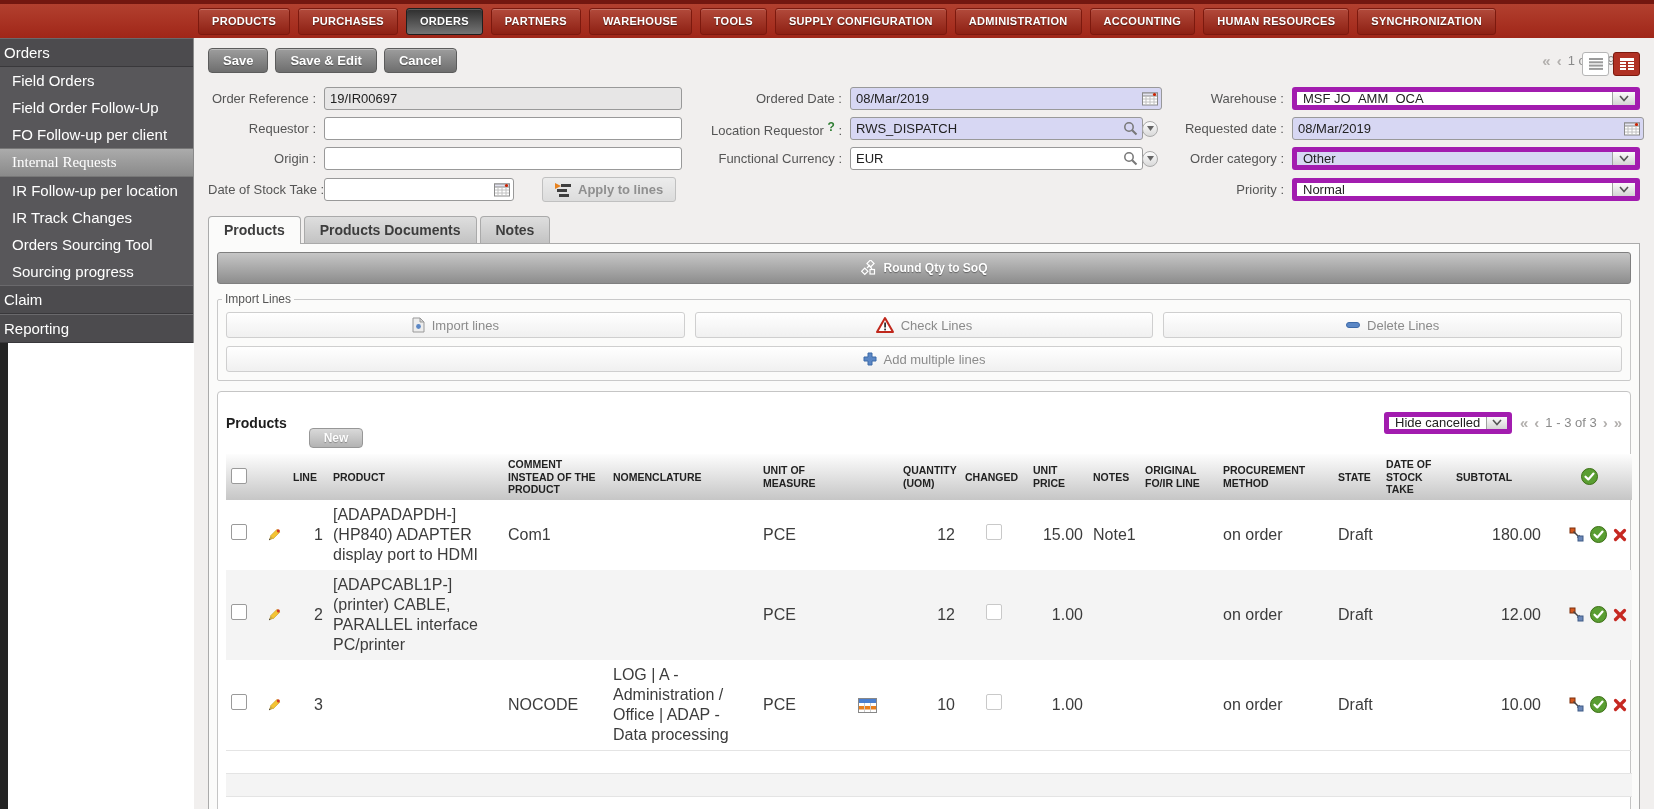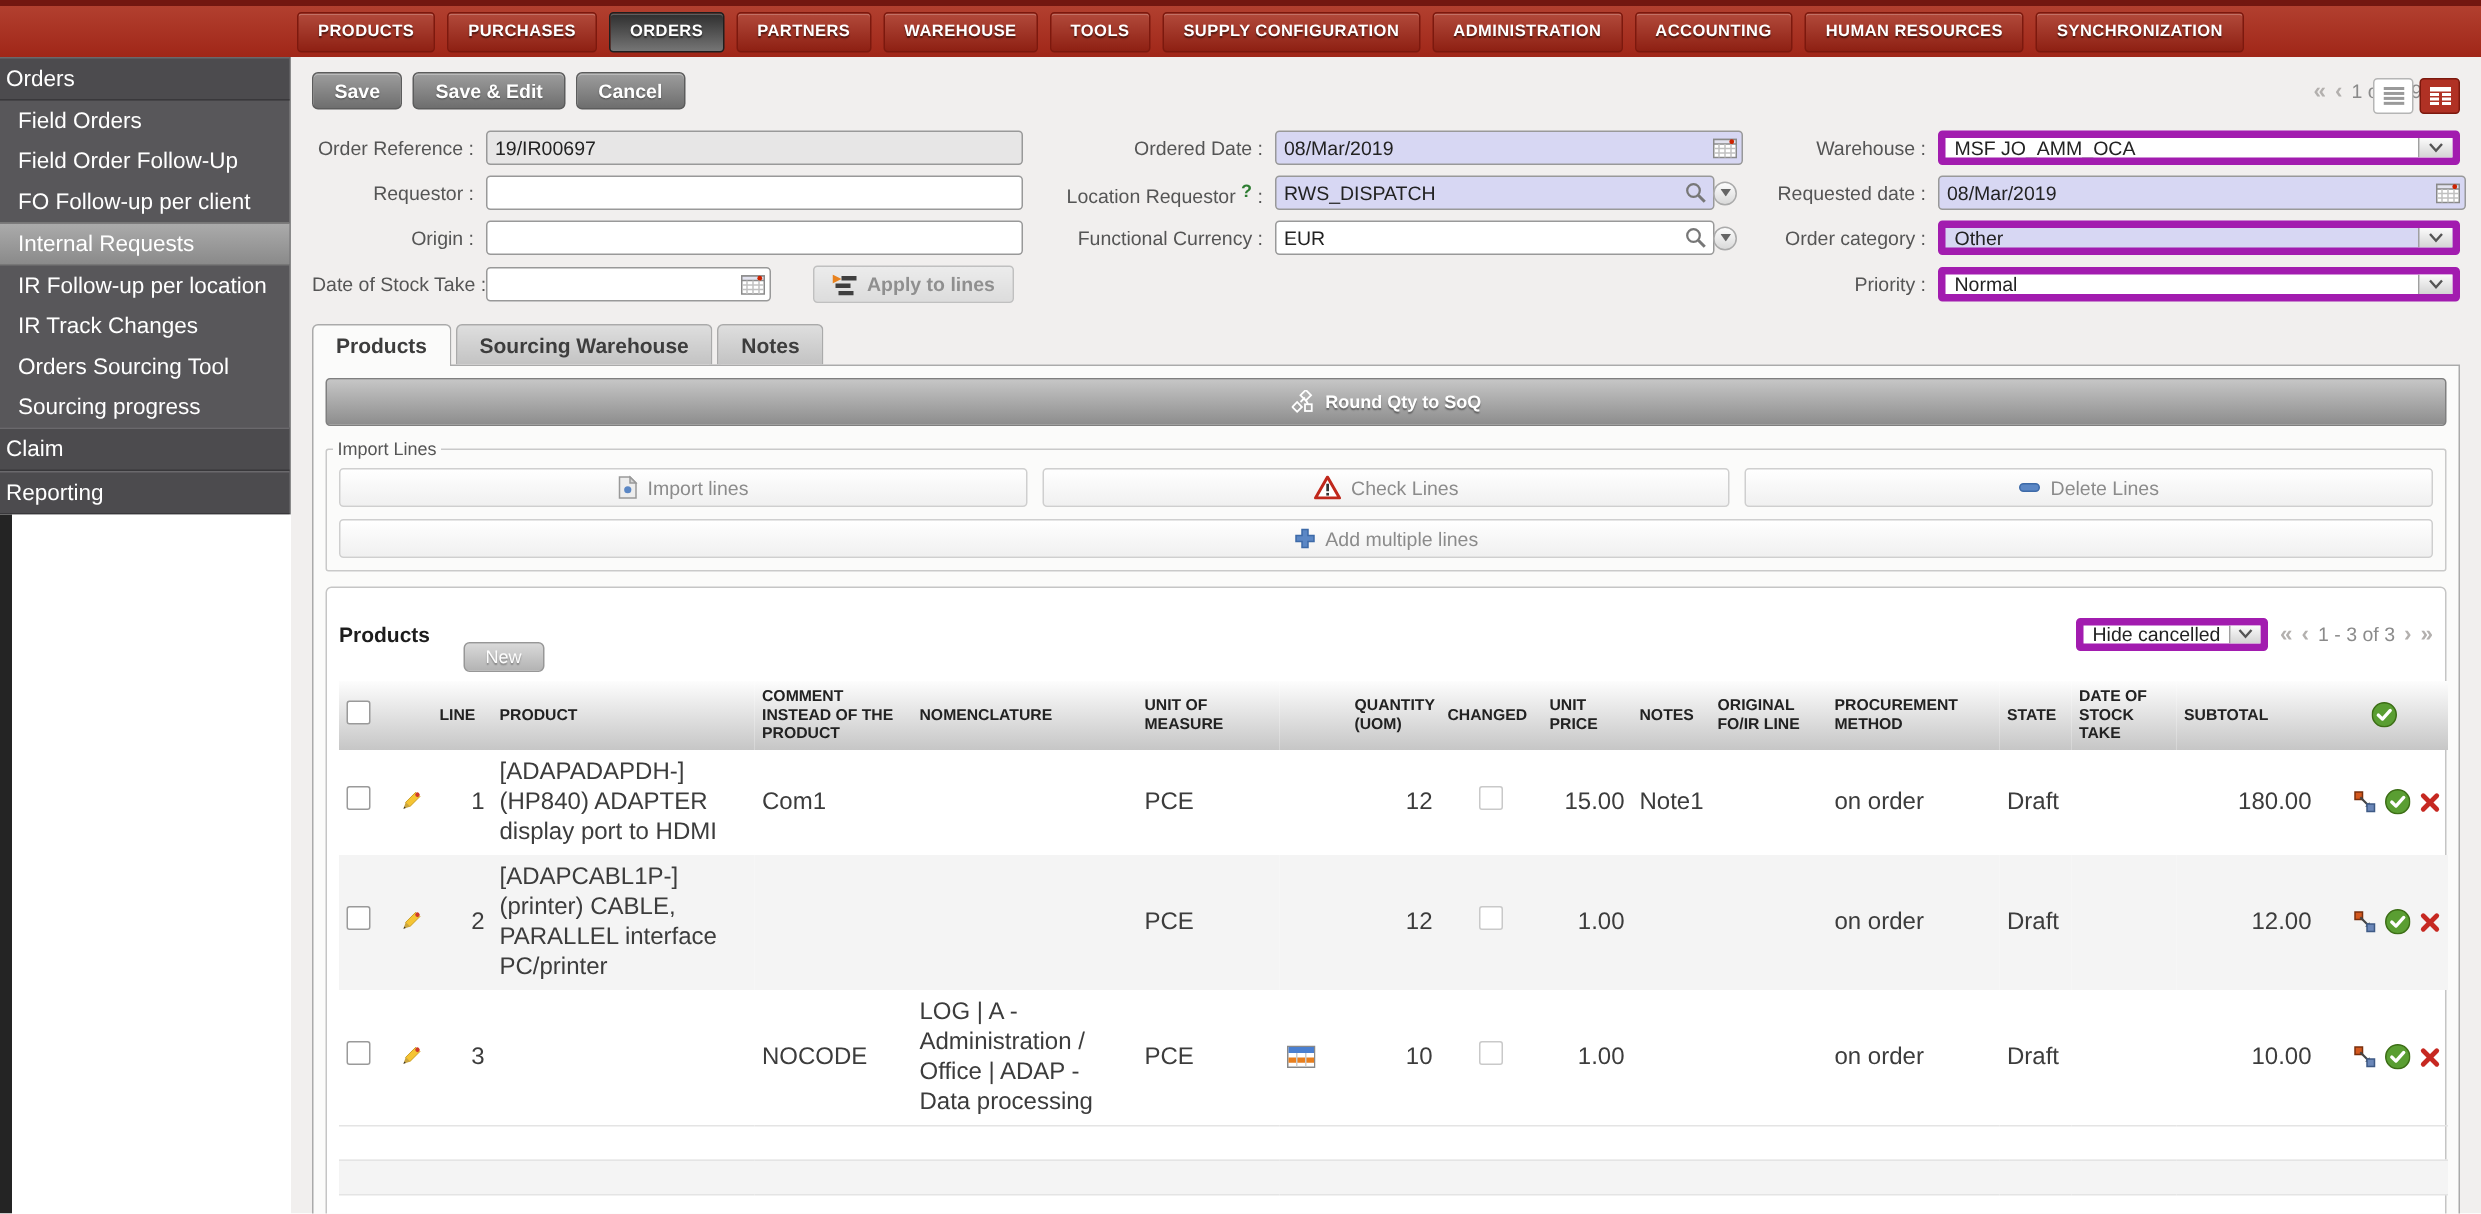--- a/index.html
+++ b/index.html
@@ -18,21 +18,21 @@
             box-shadow:inset 0 1px 0 rgba(255,255,255,.22); cursor:pointer; white-space:nowrap; }
   .navbtn.active { background:linear-gradient(#2e2e2e,#757575); border-color:#1f1f1f; }
 
   .body-row { flex:1; display:flex; min-height:0; }
 
   
   .sidebar { width:194px; flex:0 0 194px; display:flex; flex-direction:column; }
   .side-list { background:#58575a; border-right:1px solid #8a8a8a; }
   .side-item { color:#fff; font-size:15px; padding:5px 6px 5px 12px; cursor:pointer; white-space:nowrap; }
   .side-item.header { padding-left:4px; background:#4c4b4e; border-bottom:1px solid #39383b; border-top:1px solid #6a696c; }
-  .side-item.selected { background:linear-gradient(#ababab,#8a8a8a); border-top:1px solid #777; border-bottom:1px solid #777; }
+  .side-item.selected { background:linear-gradient(#ababab,#8a8a8a); border-top:1px solid #777; border-bottom:1px solid #777;font-family:Liberation Serif, serif; }
   .side-below { flex:1; background:#fff; border-left:8px solid #242424; }
 
   
   .main { flex:1; background:#f1efee; padding:0 14px; position:relative; display:flex; flex-direction:column; min-width:0; }
 
   .view-switch { position:absolute; top:14px; right:14px; display:flex; gap:4px; }
   .vs-btn { width:27px; height:24px; border:1px solid #b5b5b5; border-radius:3px; background:#fff;
             display:flex; align-items:center; justify-content:center; cursor:pointer; }
   .vs-btn.active { background:#b03124; border-color:#7c190e; }
 
@@ -94,21 +94,21 @@
              background:linear-gradient(#ffffff,#f0f0f0); display:flex; align-items:center;
              justify-content:center; gap:7px; font-size:13px; color:#8b8b8b; cursor:pointer; }
   .imp-row.second { margin-top:8px; }
   .imp-btn.add { color:#8b8b8b; }
 
   
   .panel { margin-top:10px; border:1px solid #c5c5c5; border-radius:4px; background:#fff; padding:5px 8px 6px; }
   .panel-head { display:flex; align-items:center; }
   .panel-title { font-size:14px; font-weight:bold; color:#1d1d1d; }
   .new-btn { margin-left:22px; background:linear-gradient(#d9d9d9,#b3b3b3); border:1px solid #979797;
-             border-radius:4px; color:#fdfdfd; font-weight:normal; font-size:12px; padding:2px 14px;
+             border-radius:4px; color:#fdfdfd; font-weight:bold; font-size:12px; padding:2px 14px;
              text-shadow:0 1px 1px rgba(0,0,0,.3); cursor:pointer;margin-top:31px; }
   .panel-head .right { margin-left:auto; display:flex; align-items:center; gap:8px; }
   .filter-sel { width:128px; height:22px; }
 
   table.lines { width:100%; border-collapse:collapse; margin-top:6px; table-layout:fixed; }
   .lines th { background:linear-gradient(#fdfdfd,#c6c6c6); font-size:10.5px; color:#222;
               text-transform:uppercase; text-align:left; padding:4px 5px; vertical-align:middle;
               line-height:1.2; font-weight:bold; }
   .lines td { font-size:16px; color:#3c3c3c; padding:5px 5px; vertical-align:middle; line-height:1.25; }
   .lines tbody tr.alt { background:#f4f4f4; }
@@ -351,21 +351,21 @@
                 <svg width="10" height="7" viewBox="0 0 10 7">
                   <polyline points="1,1 5,5.5 9,1" fill="none" stroke="#555" stroke-width="1.6"></polyline>
                 </svg>
               </span>
           </div>
         </div>
       </div>
 
       <div class="tabs">
         <div class="tab active">Products</div>
-        <div class="tab">Sourcing Warehouse</div>
+        <div class="tab">Products Documents</div>
         <div class="tab">Notes</div>
       </div>
 
       <div class="notebook">
 
         <div class="round-bar">
           <svg class="ico" width="16" height="16" viewBox="0 0 16 16">
               <g fill="none" stroke="#fff" stroke-width="1.2">
                 <rect x="7" y="1" width="5" height="5" transform="rotate(45 9.5 3.5)"></rect>
                 <rect x="1.5" y="9" width="4.5" height="4.5" transform="rotate(45 3.75 11.25)"></rect>

